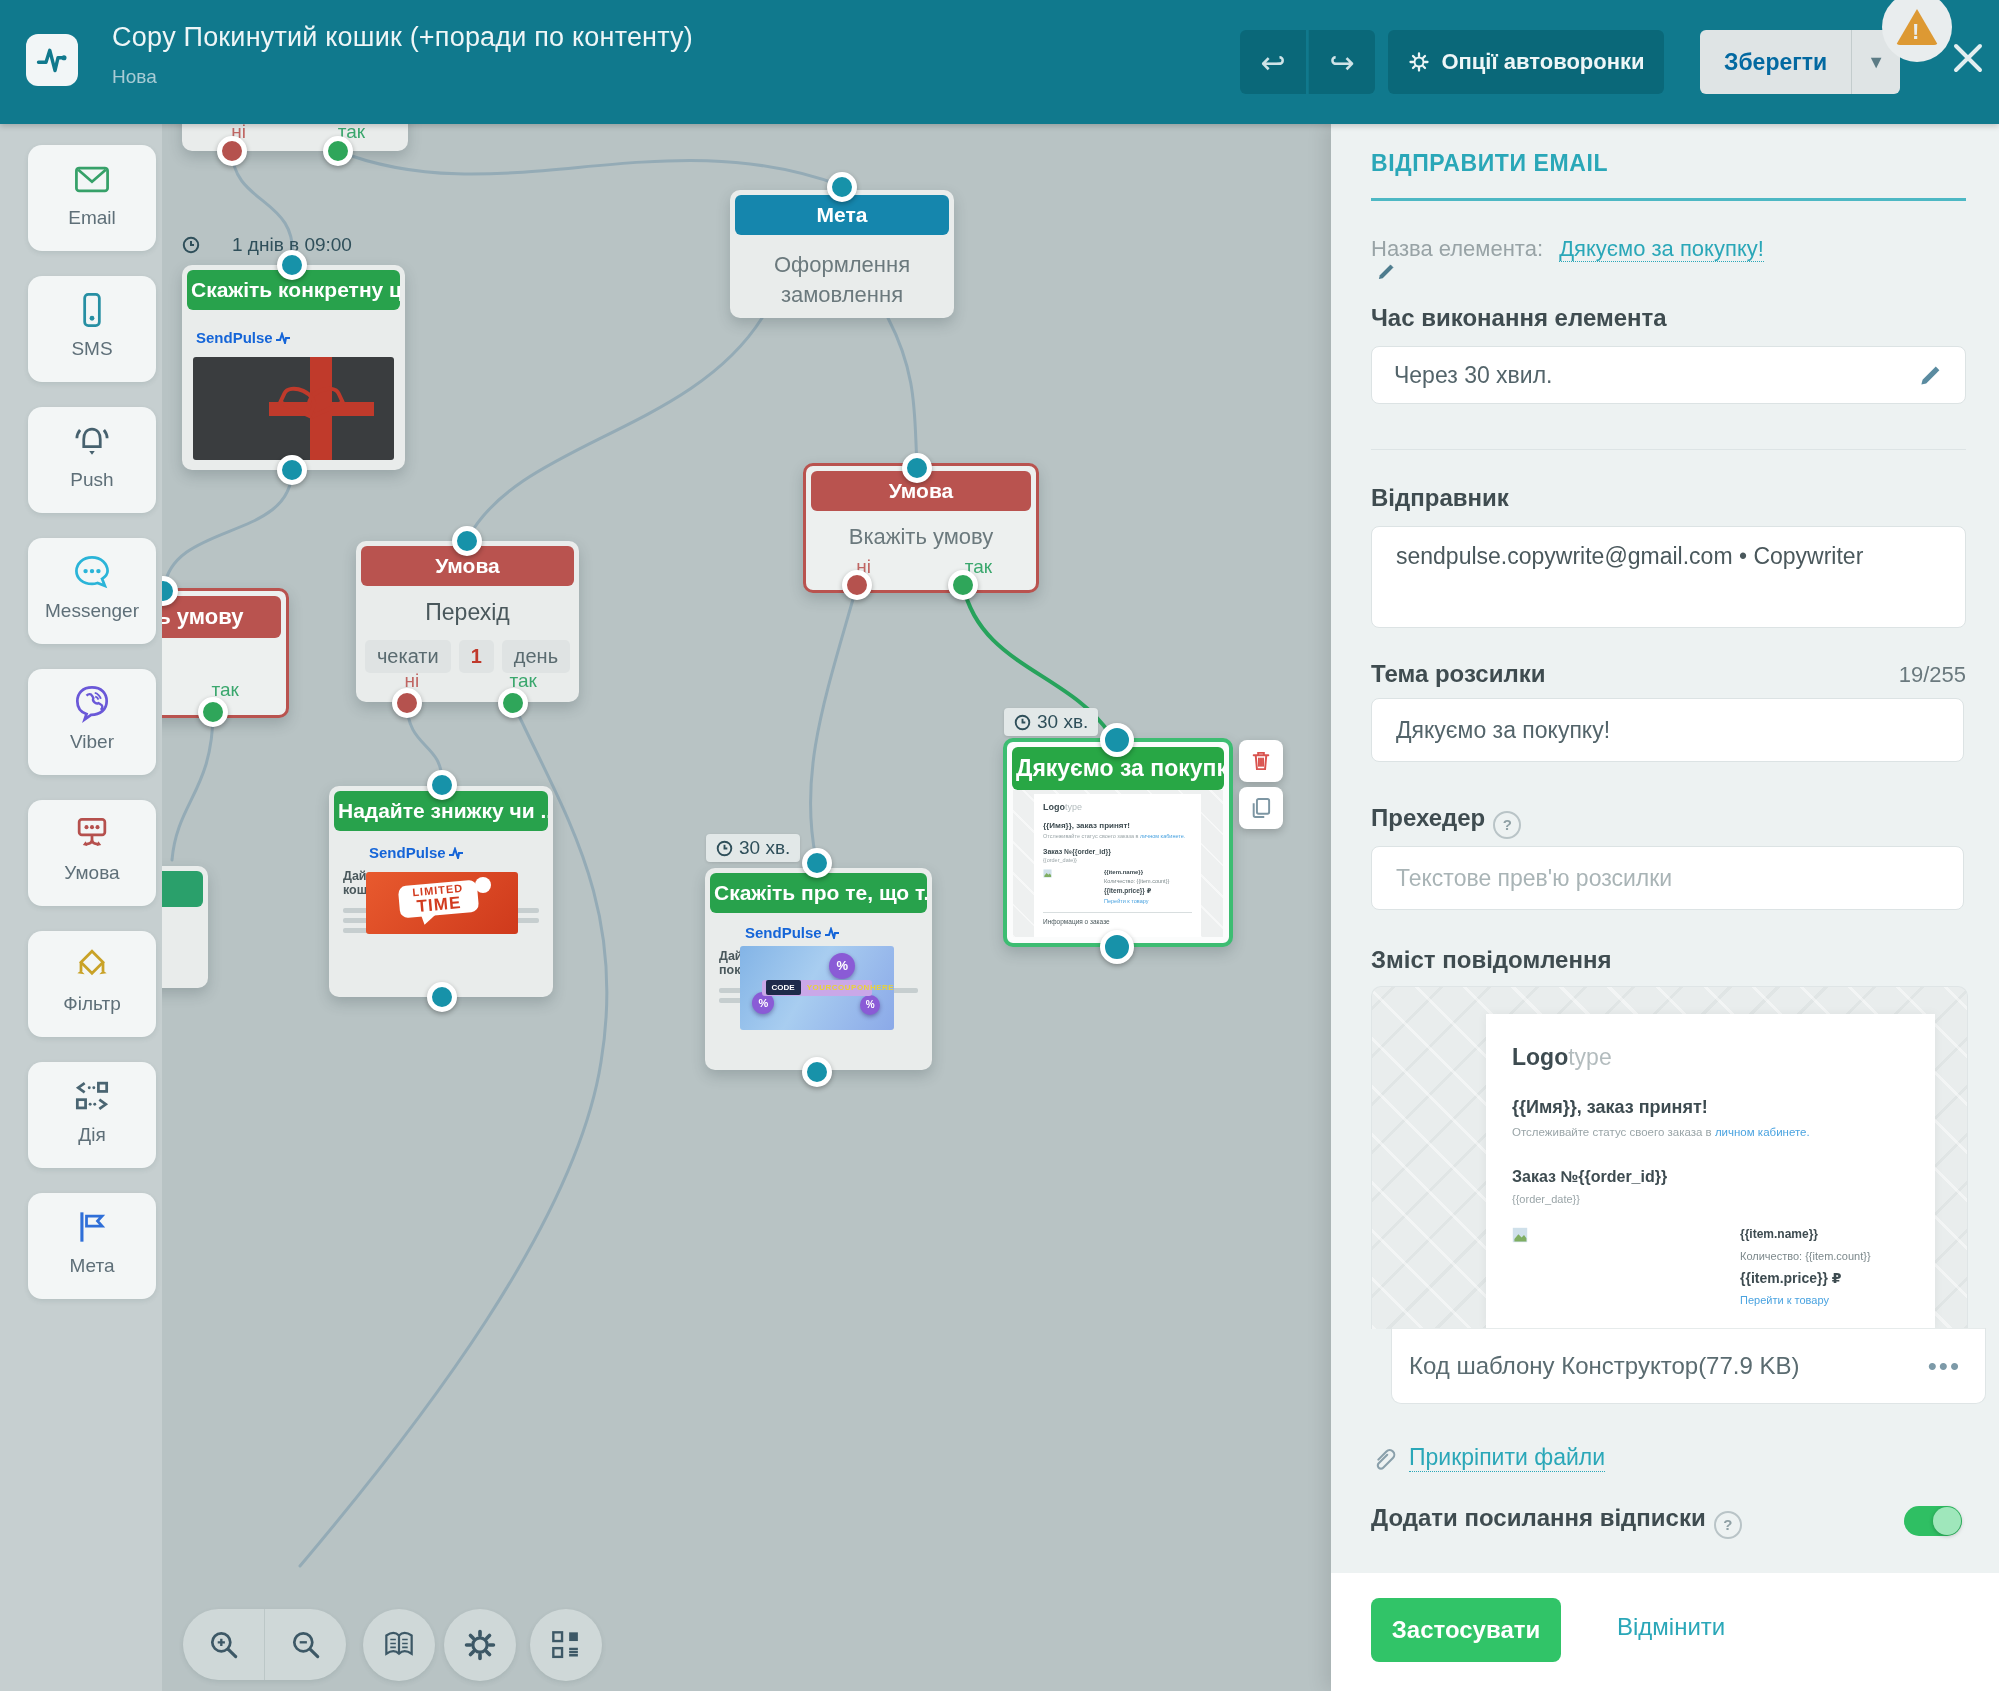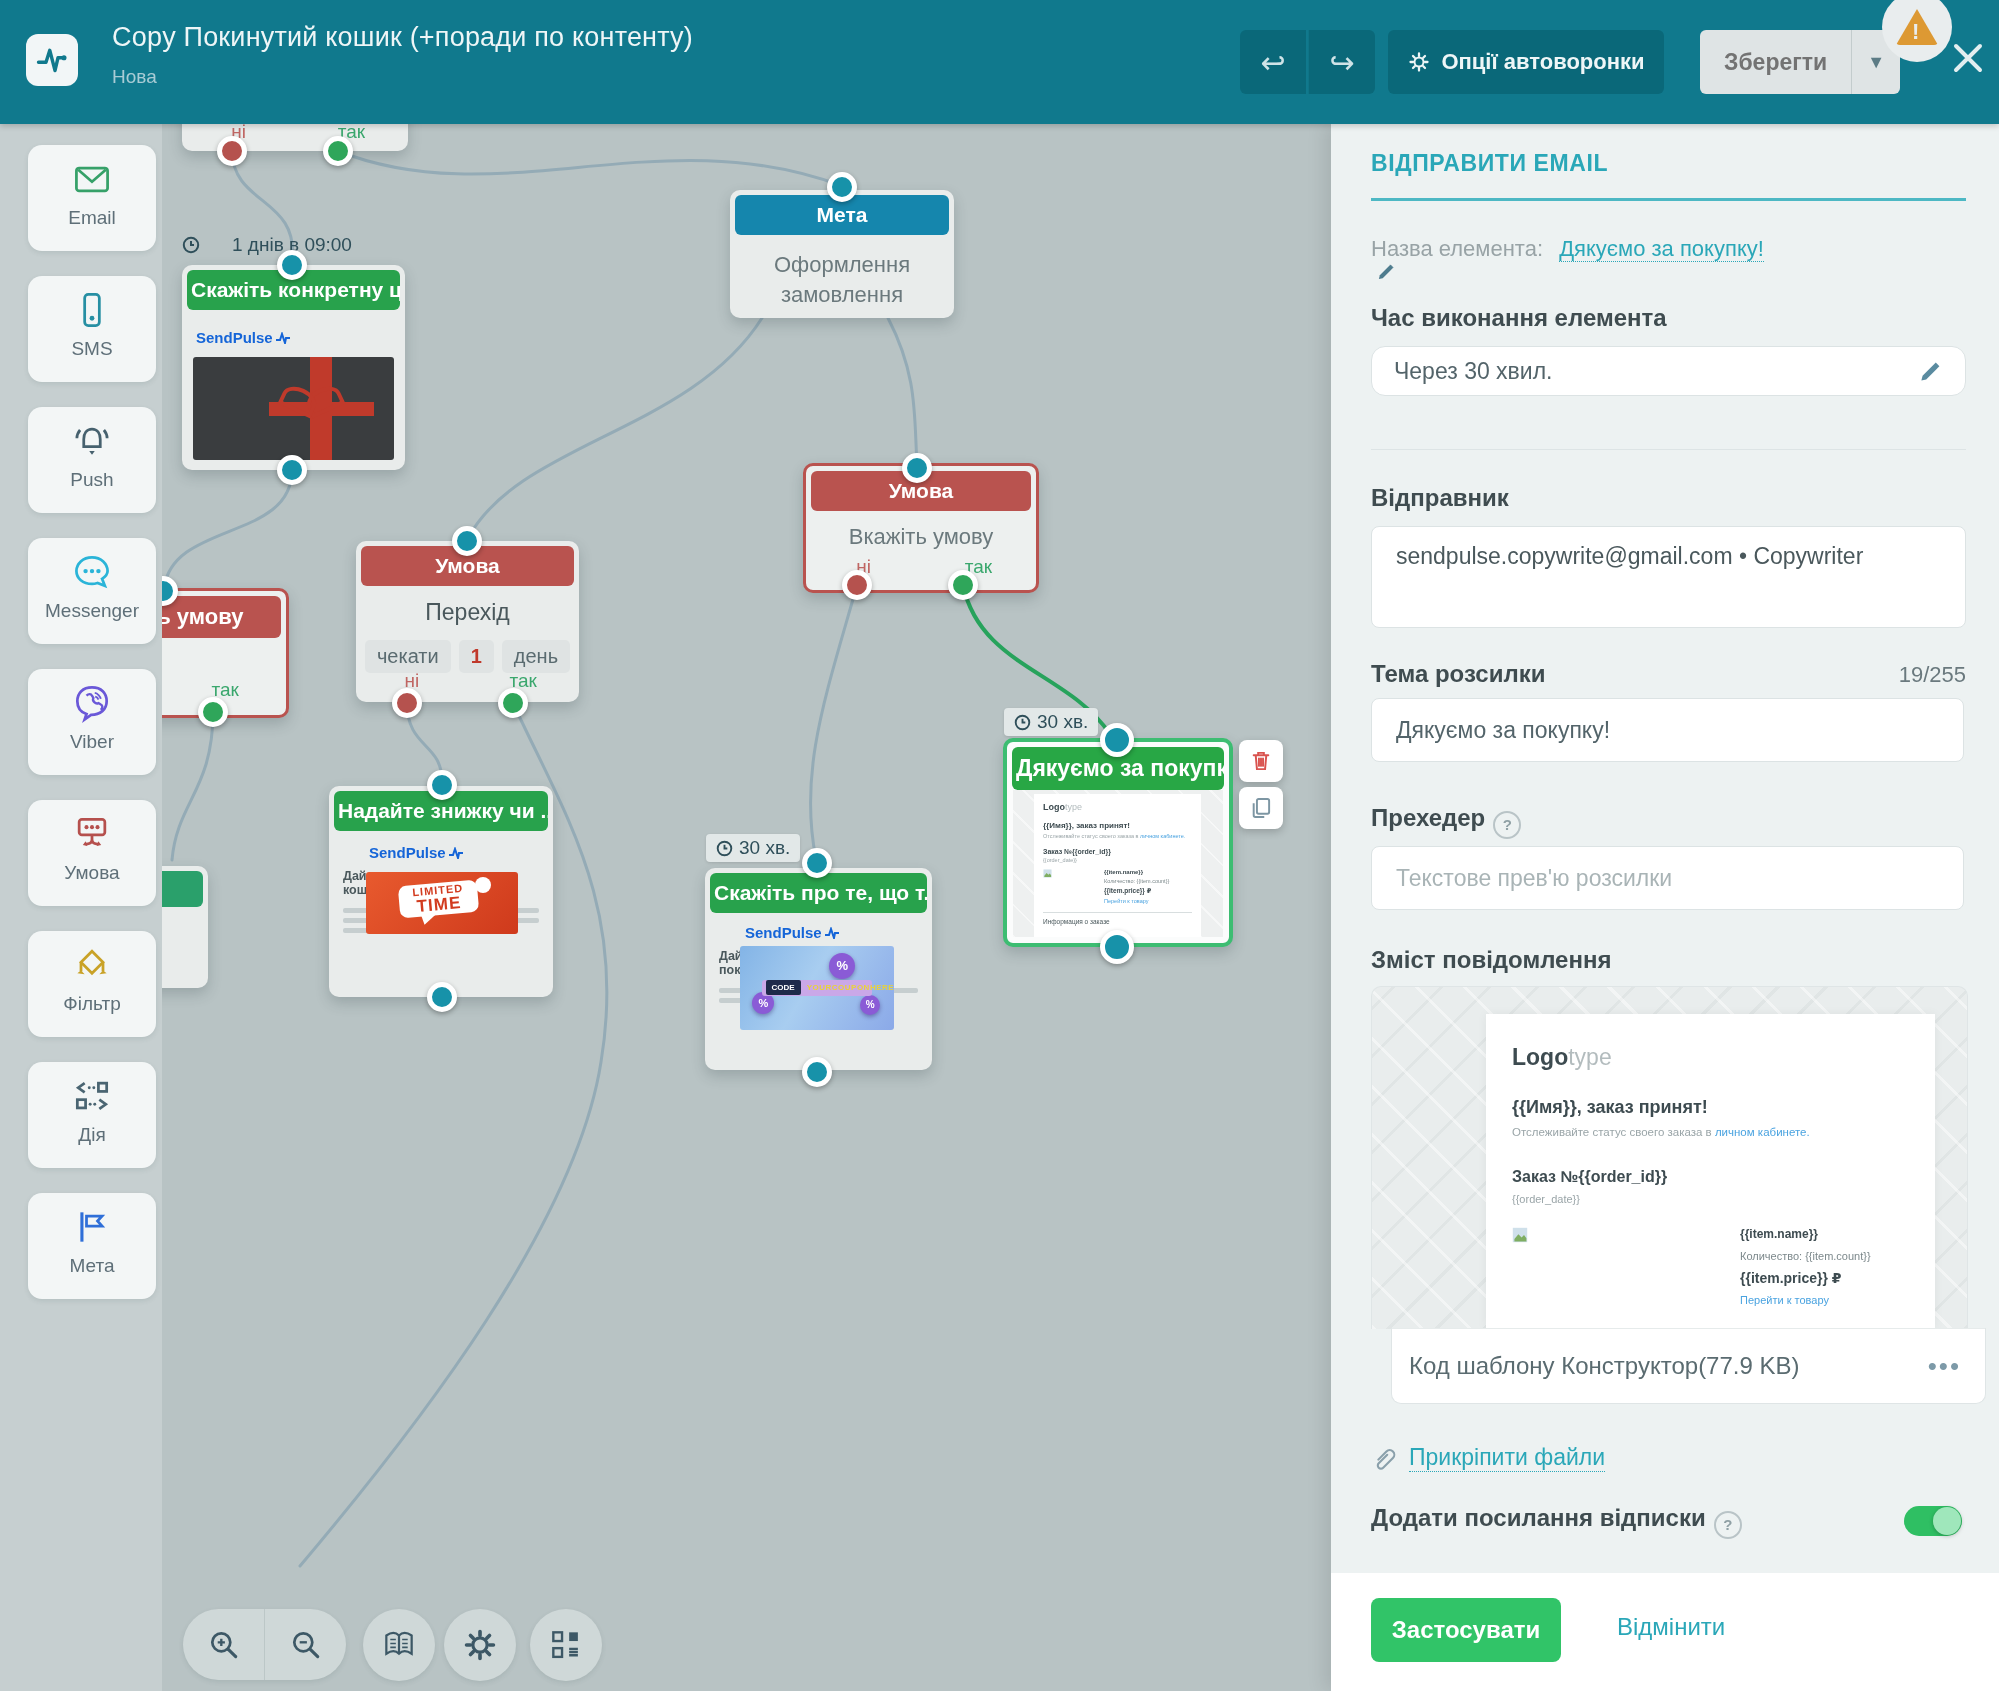--- a/index.html
+++ b/index.html
@@ -9,21 +9,21 @@
   .hdr{position:absolute;left:0;top:0;width:1999px;height:124px;background:#10798d;z-index:10;box-shadow:0 2px 6px rgba(0,0,0,.2);}
   .hdr-logo{position:absolute;left:26px;top:34px;width:52px;height:52px;background:#f2f6f7;border-radius:12px;display:flex;align-items:center;justify-content:center;}
   .hdr-title{position:absolute;left:112px;top:22px;font-size:27px;color:#eef6f7;font-weight:400;letter-spacing:.2px;}
   .hdr-sub{position:absolute;left:112px;top:66px;font-size:19px;color:#a9ccd5;}
   .hbtn{position:absolute;top:30px;height:64px;background:#0a6879;border-radius:6px;display:flex;align-items:center;justify-content:center;cursor:pointer;}
   .hbtn.icon{width:66px;color:#cfe3e7;font-size:30px;}
   .undo{left:1240px;border-radius:6px 0 0 6px;}
   .redo{left:1308px;border-radius:0 6px 6px 0;border-left:1px solid #0f7487;}
   .opts{left:1388px;width:276px;color:#eef6f7;font-size:22px;font-weight:bold;gap:10px;}
   .savewrap{position:absolute;left:1700px;top:30px;width:200px;height:64px;background:#dfe4e5;border-radius:6px;display:flex;z-index:1;}
-  .save-main{width:152px;display:flex;align-items:center;justify-content:center;font-size:23px;font-weight:bold;color:#737373;cursor:pointer;}
+  .save-main{width:152px;display:flex;align-items:center;justify-content:center;font-size:23px;font-weight:bold;color:#0369a1;cursor:pointer;}
   .save-arrow{width:48px;display:flex;align-items:center;justify-content:center;border-left:1px solid #c3cccd;color:#5c7b85;font-size:18px;cursor:pointer;}
   .warnbadge{position:absolute;left:1882px;top:-8px;width:70px;height:70px;background:#e9edee;border-radius:50%;display:flex;align-items:center;justify-content:center;z-index:11;}
   .warntri{width:0;height:0;border-left:21px solid transparent;border-right:21px solid transparent;border-bottom:36px solid #dd9933;position:relative;border-radius:4px;}
   .warntri span{position:absolute;left:-5px;top:10px;color:#e9edee;font-weight:bold;font-size:22px;}
   .close-x{position:absolute;left:1950px;top:40px;width:36px;height:36px;cursor:pointer;z-index:12;}
   
   .edges{position:absolute;left:0;top:0;z-index:1;pointer-events:none;}
   .edges path{fill:none;stroke:#94abb6;stroke-width:3;stroke-linecap:round;}
   .edges path.g{stroke:#27a35c;stroke-width:4;}
   .strip{position:absolute;left:0;top:124px;width:162px;height:1567px;background:#c6cfd0;z-index:4;}
@@ -529,21 +529,21 @@
     <div class="p-abs" style="left:40px;top:112px;font-size:22px;">
       <span class="p-graylabel">Назва елемента:</span>
       <a class="p-link" style="margin-left:10px;">Дякуємо за покупку!</a>
       <svg class="pencil" width="19" height="19" viewBox="0 0 20 20" style="vertical-align:-3px;margin-left:6px;">
           <path d="M2 18 l1 -4 L14 3 l3 3 L6 17 Z" fill="#4e7c8e"></path>
           <path d="M14 3 l3 3" stroke="#4e7c8e"></path>
         </svg>
     </div>
 
     <div class="p-abs p-seclabel" style="left:40px;top:180px;">Час виконання елемента</div>
-    <div class="p-box" style="left:40px;top:222px;height:50px;display:flex;align-items:center;justify-content:space-between;padding:0 22px;border-radius:14px;">
+    <div class="p-box" style="left:40px;top:222px;height:58px;display:flex;align-items:center;justify-content:space-between;padding:0 22px;">
       <span style="font-size:23px;color:#53646a;">Через 30 хвил.</span>
       <svg class="pencil" width="24" height="24" viewBox="0 0 20 20">
           <path d="M2 18 l1 -4 L14 3 l3 3 L6 17 Z" fill="#5a8ba0"></path>
         </svg>
     </div>
 
     <div class="p-divider" style="left:40px;top:325px;"></div>
 
     <div class="p-abs p-seclabel" style="left:40px;top:360px;">Відправник</div>
     <div class="p-box" style="left:40px;top:402px;height:102px;padding:16px 24px;">

